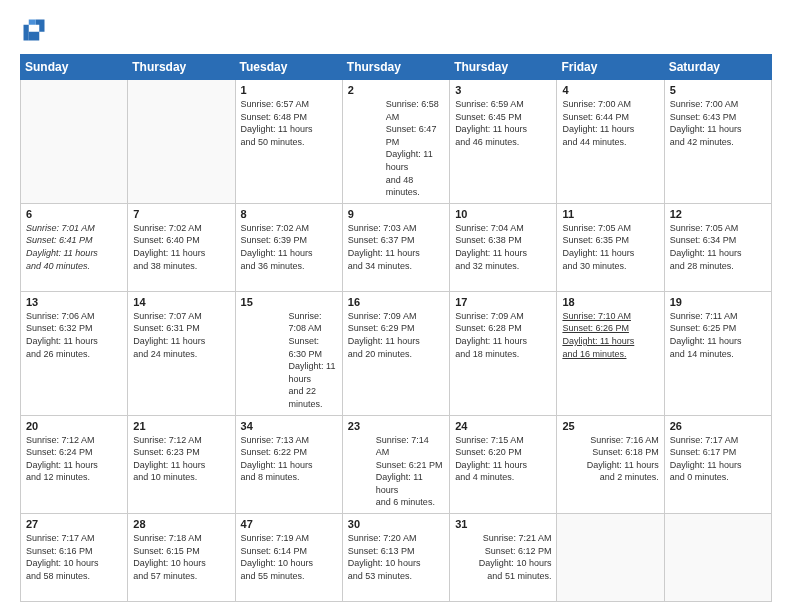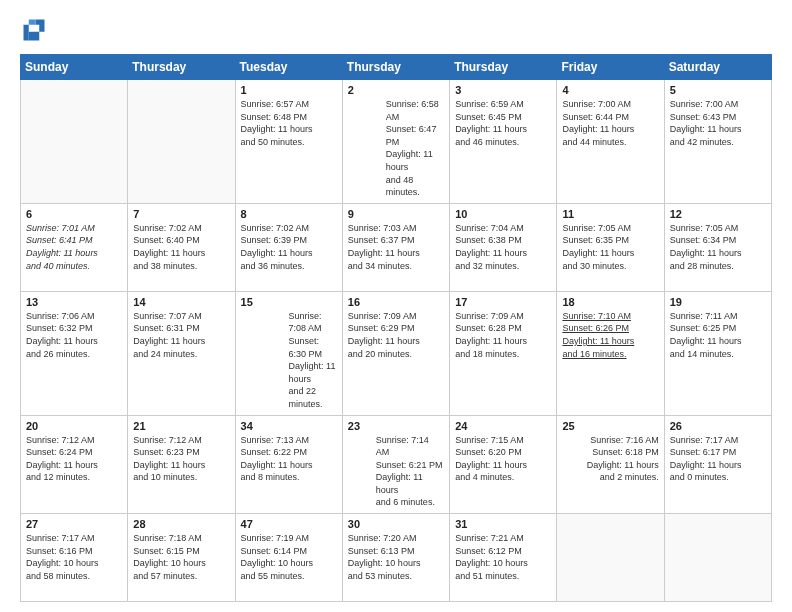--- a/index.html
+++ b/index.html
@@ -347,21 +347,21 @@
           </td>
           <td>
             <span class="day-number">30</span>
             <div class="day-detail" style="white-space: pre-line;">Sunrise: 7:20 AM
 Sunset: 6:13 PM
 Daylight: 10 hours
 and 53 minutes.</div>
           </td>
           <td>
             <span class="day-number">31</span>
-            <div class="day-detail" style="white-space: pre-line;">Sunrise: 7:21 AM
+            <div class="day-detail" style="white-space: pre-line; text-align: right;">Sunrise: 7:21 AM
 Sunset: 6:12 PM
 Daylight: 10 hours
 and 51 minutes.</div>
           </td>
           <td class="empty"></td>
           <td class="empty"></td>
         </tr>
       </tbody>
   </table>
 </div>

